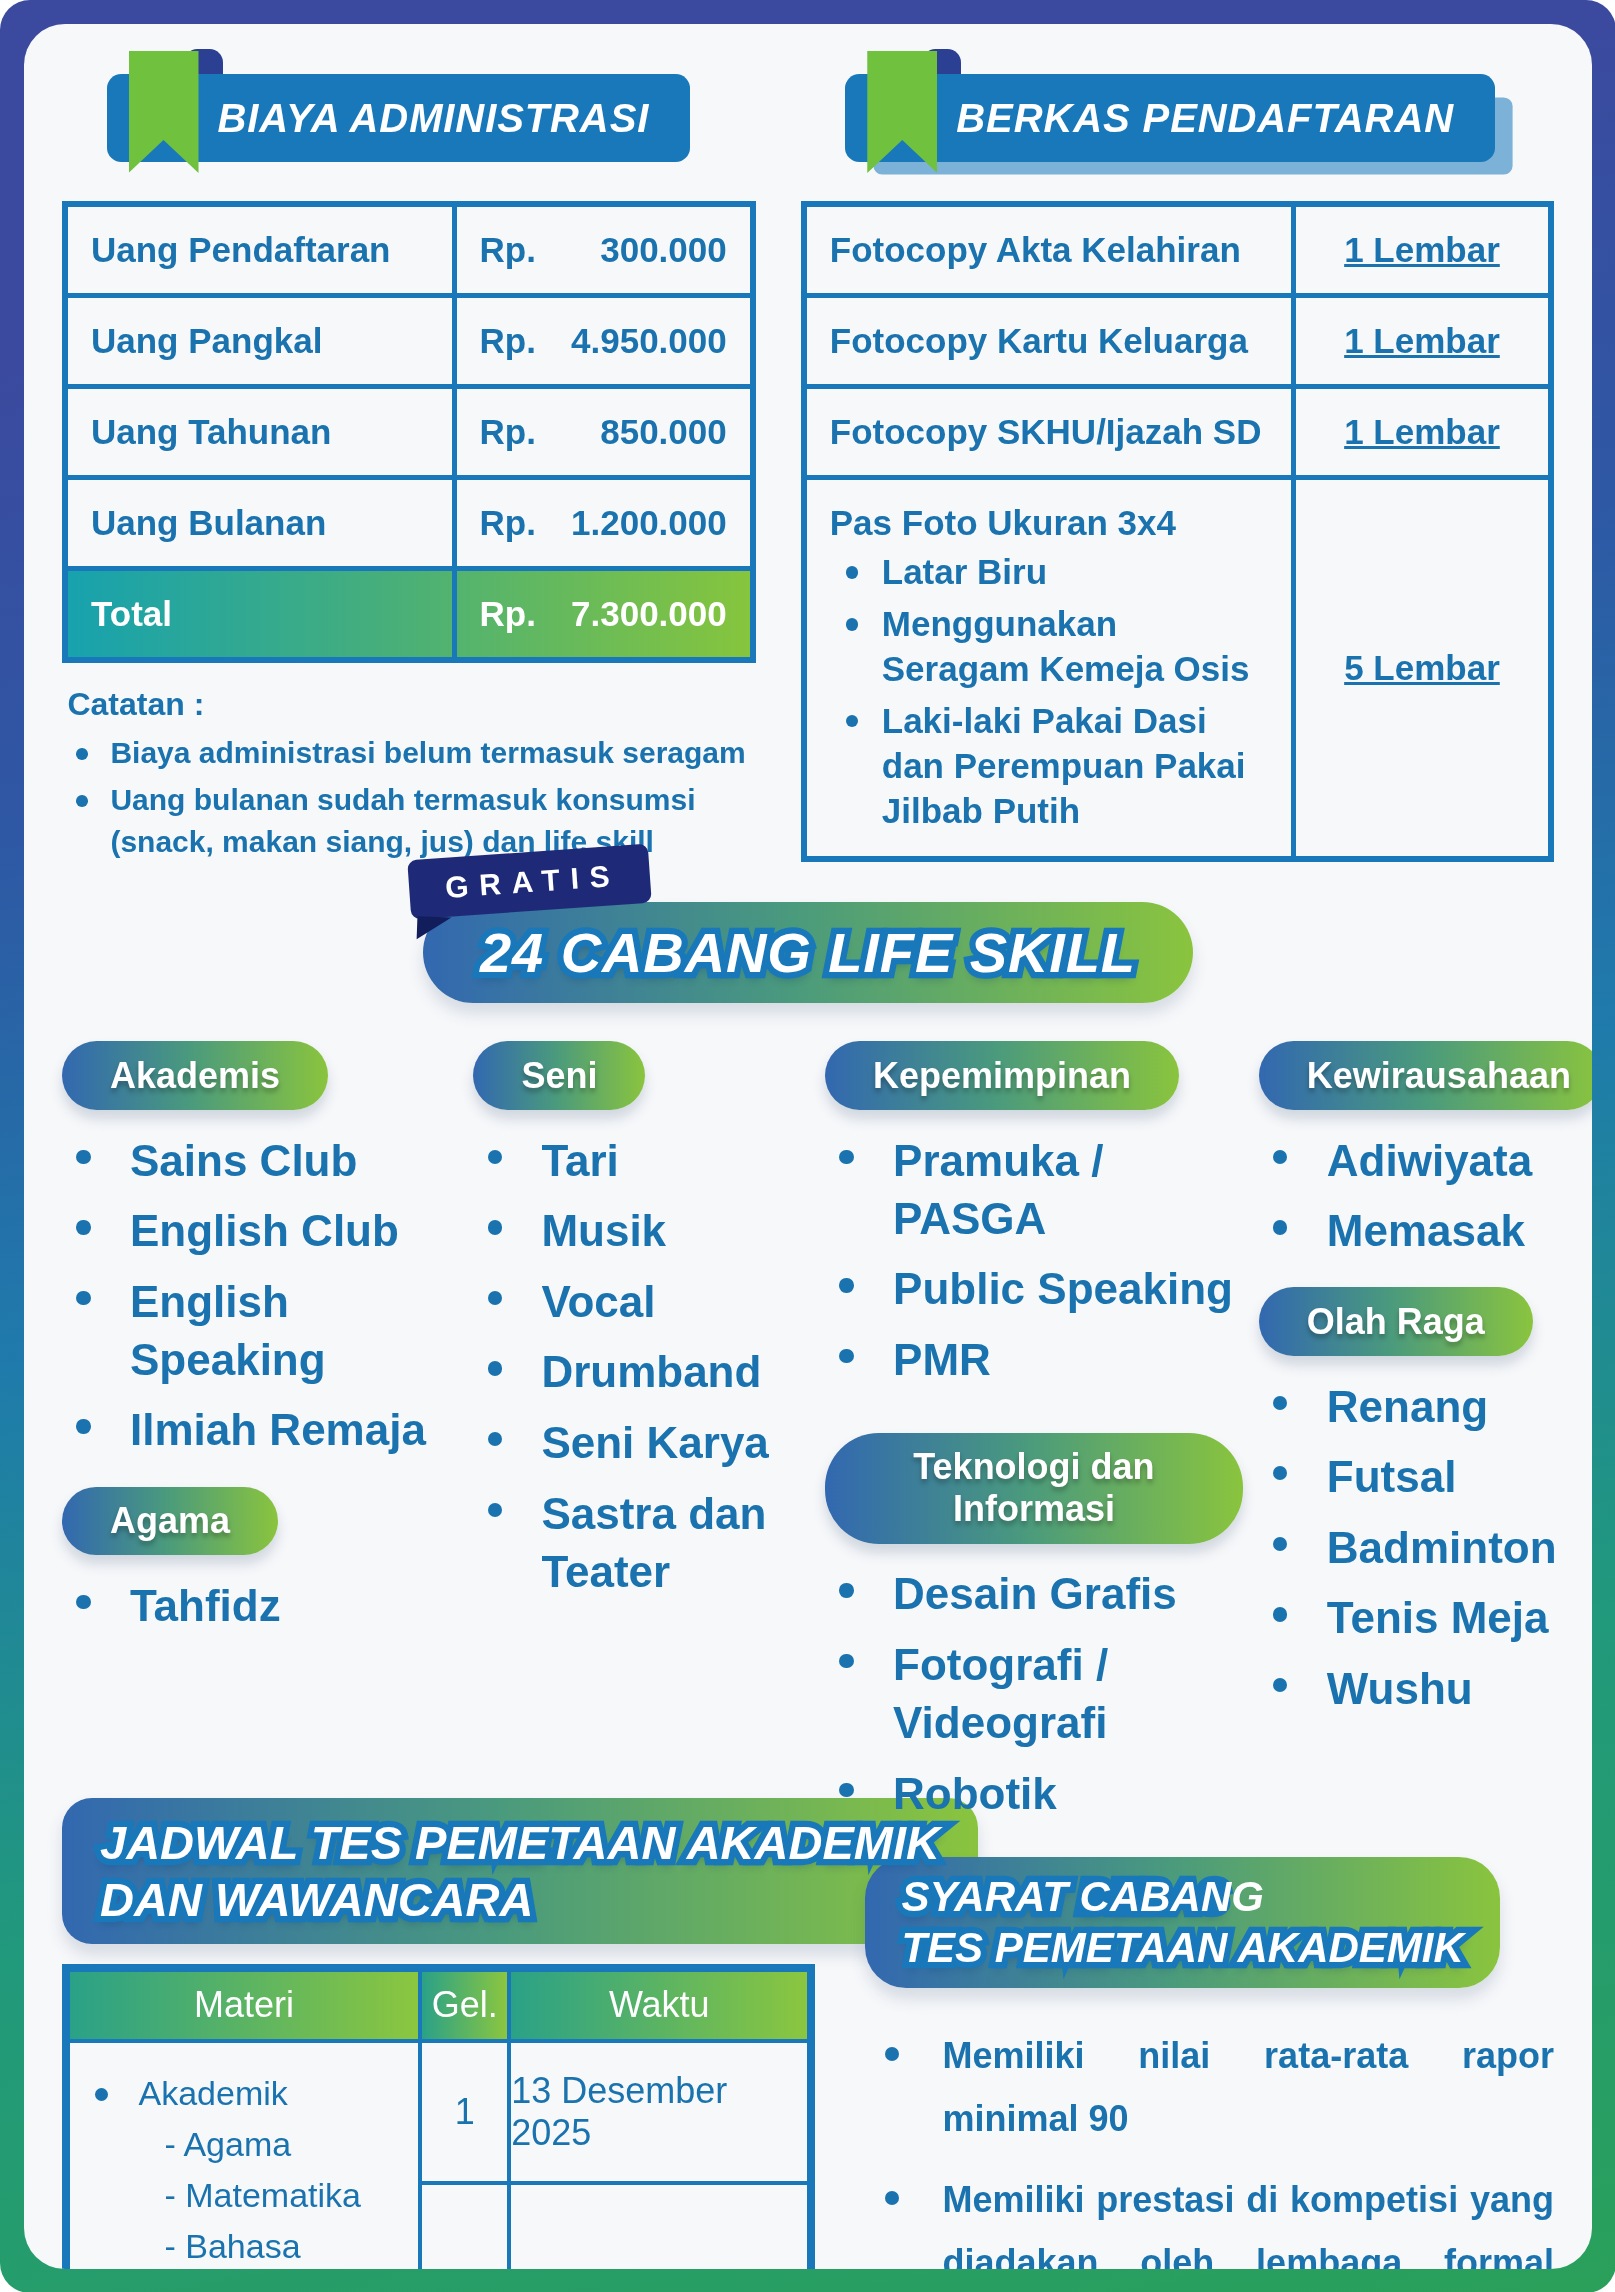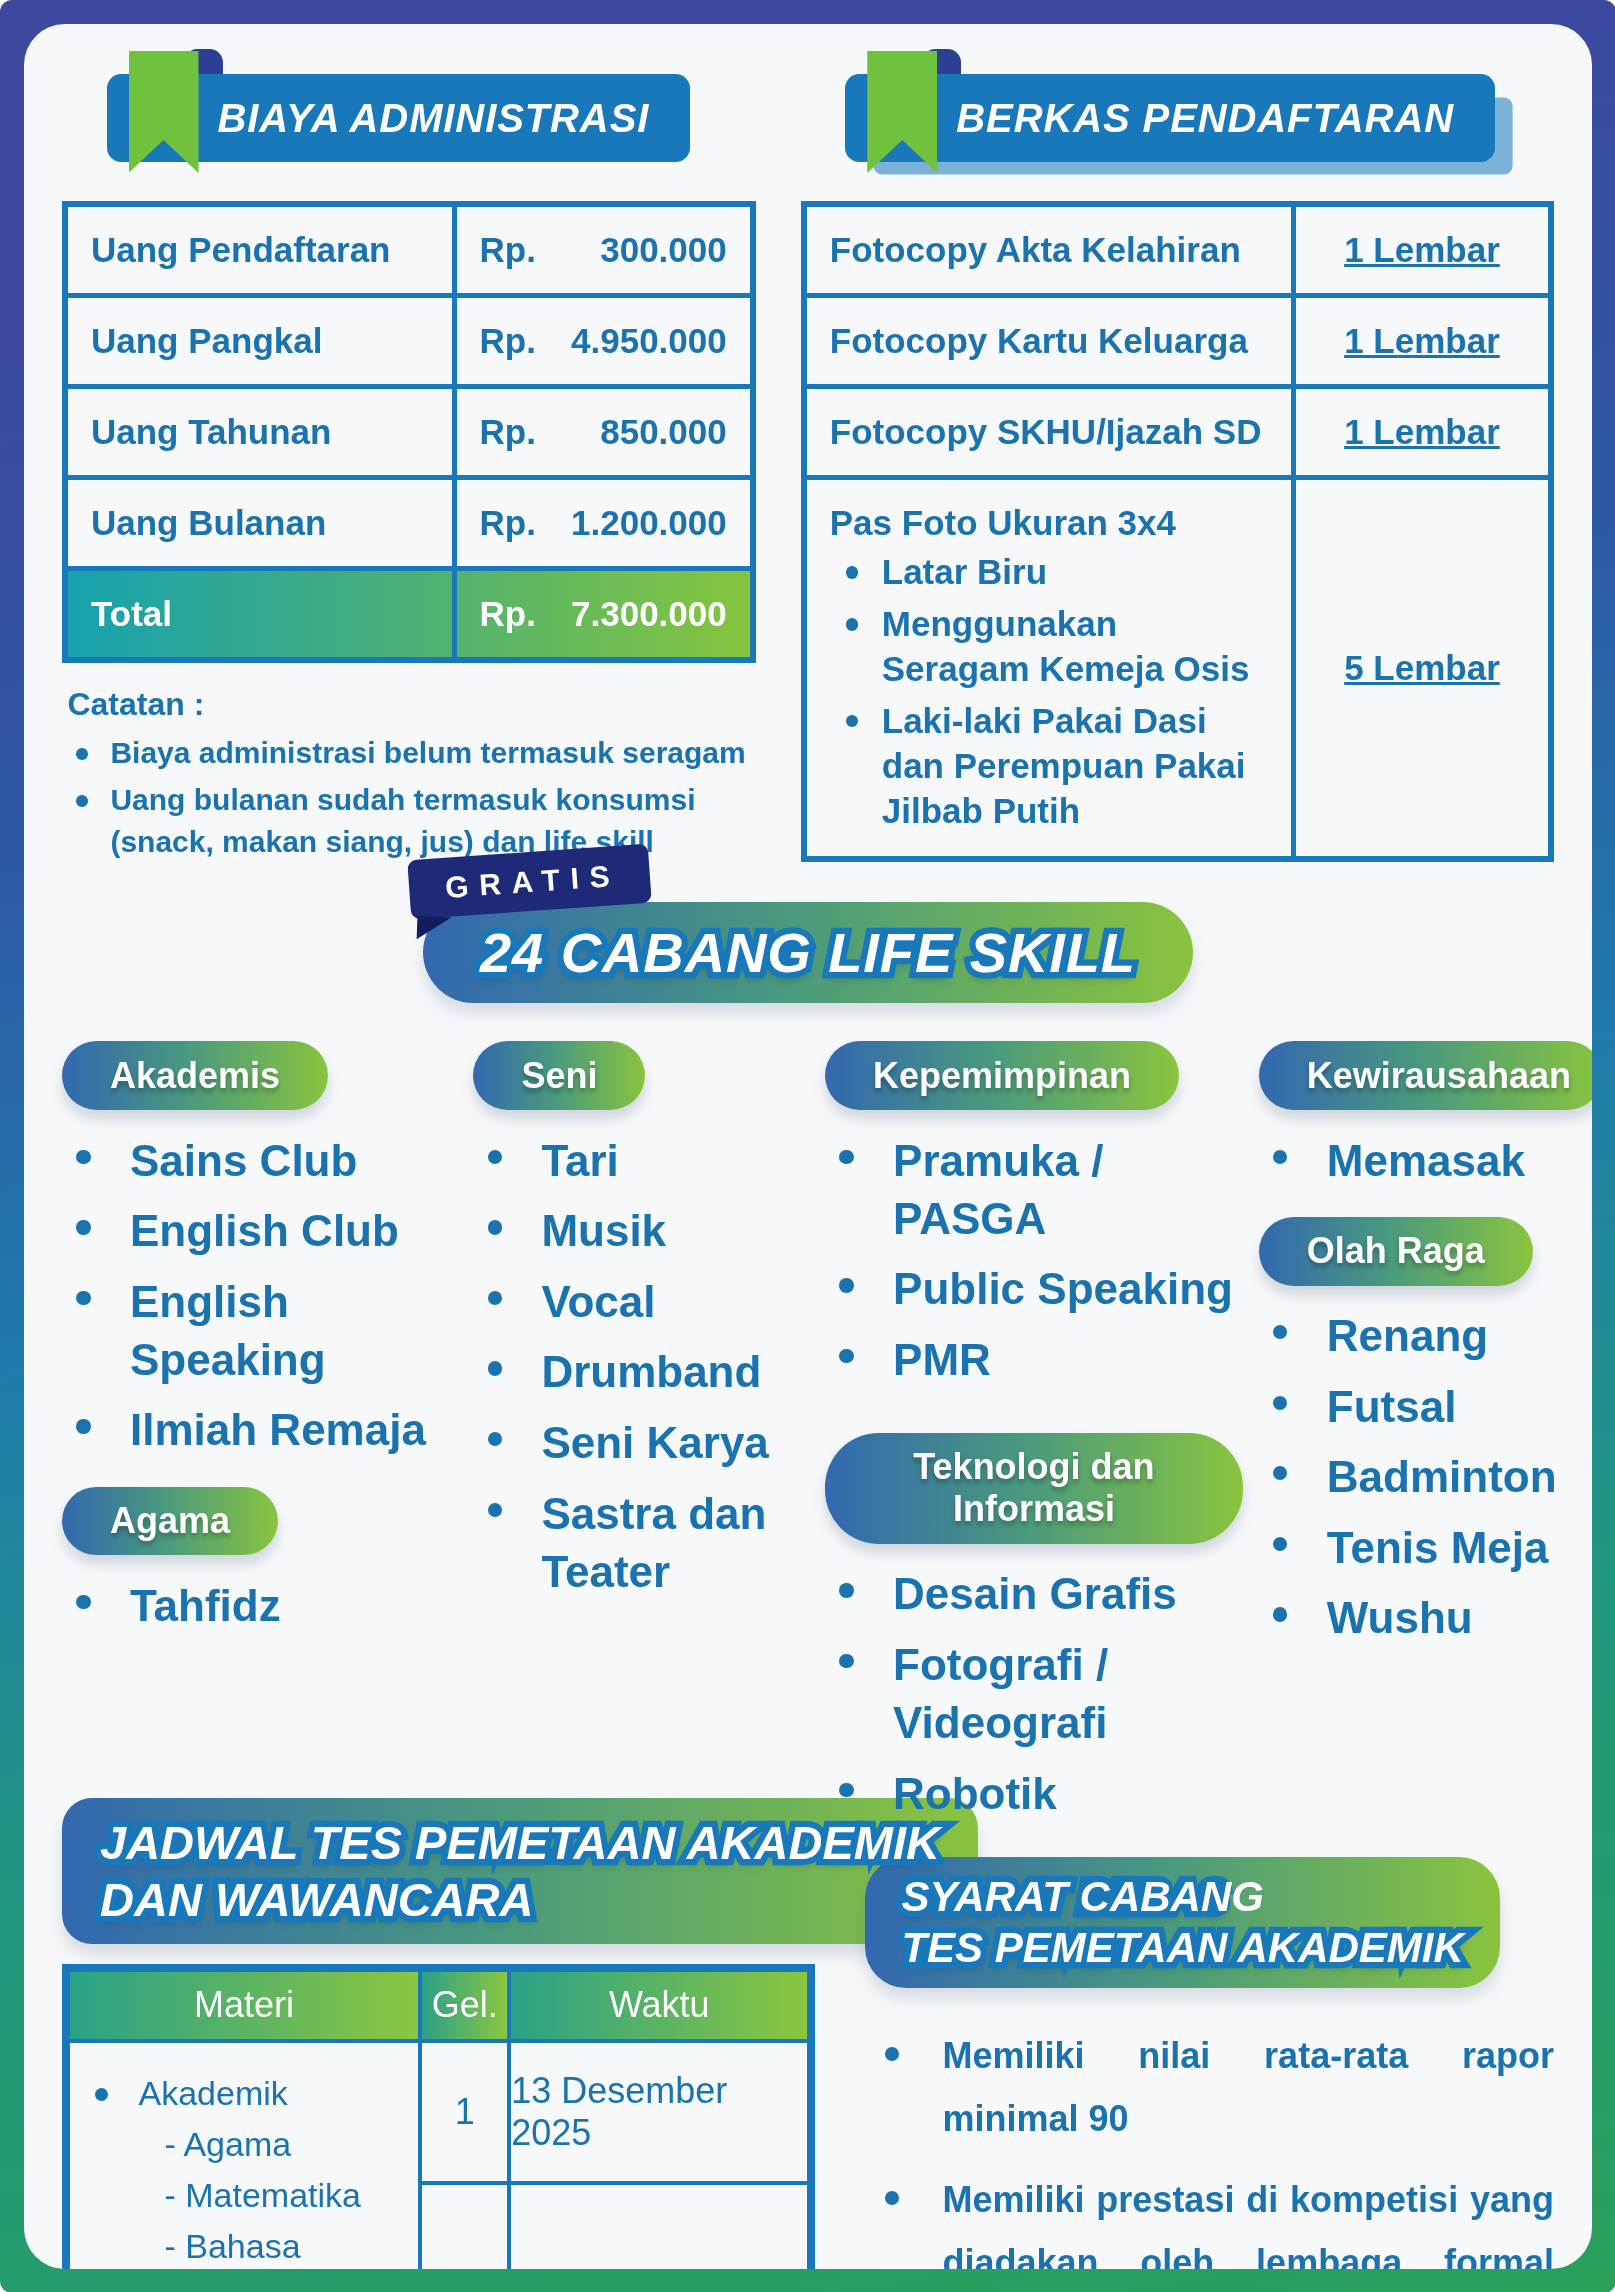--- a/index.html
+++ b/index.html
@@ -1,17 +1,17 @@
 <!DOCTYPE html>
 <html style="font-size:14.3px"><head>
 <meta charset="utf-8">
 <style>
   * { box-sizing: border-box; margin: 0; padding: 0; }
   body { margin:0; background:#ffffff; font-family:"Liberation Sans", sans-serif; }
-  .poster{ width:1616px; height:2293px; border-radius:12px;
+  .poster{ width:1616px; height:2293px; border-radius:30px;
     background:linear-gradient(168deg,#3b4a9e 0%,#3b4a9e 14%,#2e58a4 32%,#1f7bab 52%,#21997c 74%,#2aa05a 100%);
     padding:24px; overflow:hidden;}
   .card{ background:#f7f8fa; border-radius:41px; width:100%; height:100%; overflow:hidden;
     display:flex; flex-direction:column;}
   .content{ flex:1; min-height:0; padding:27px 38px 0 38px; }
 
   
   .top{ display:flex; gap:45px; }
   .col-left{ width:46.5%; flex:none; }
   .col-right{ flex:1; }
@@ -258,20 +258,21 @@
           <ul class="skill-list">
             <li>Desain Grafis</li>
             <li>Fotografi / Videografi</li>
             <li>Robotik</li>
           </ul>
         </div>
 
         <div class="skill-col">
           <div class="cat-pill">Kewirausahaan</div>
           <ul class="skill-list">
+            <li>Adiwiyata</li>
             <li>Memasak</li>
           </ul>
           <div class="cat-pill">Olah Raga</div>
           <ul class="skill-list">
             <li>Renang</li>
             <li>Futsal</li>
             <li>Badminton</li>
             <li>Tenis Meja</li>
             <li>Wushu</li>
           </ul>

